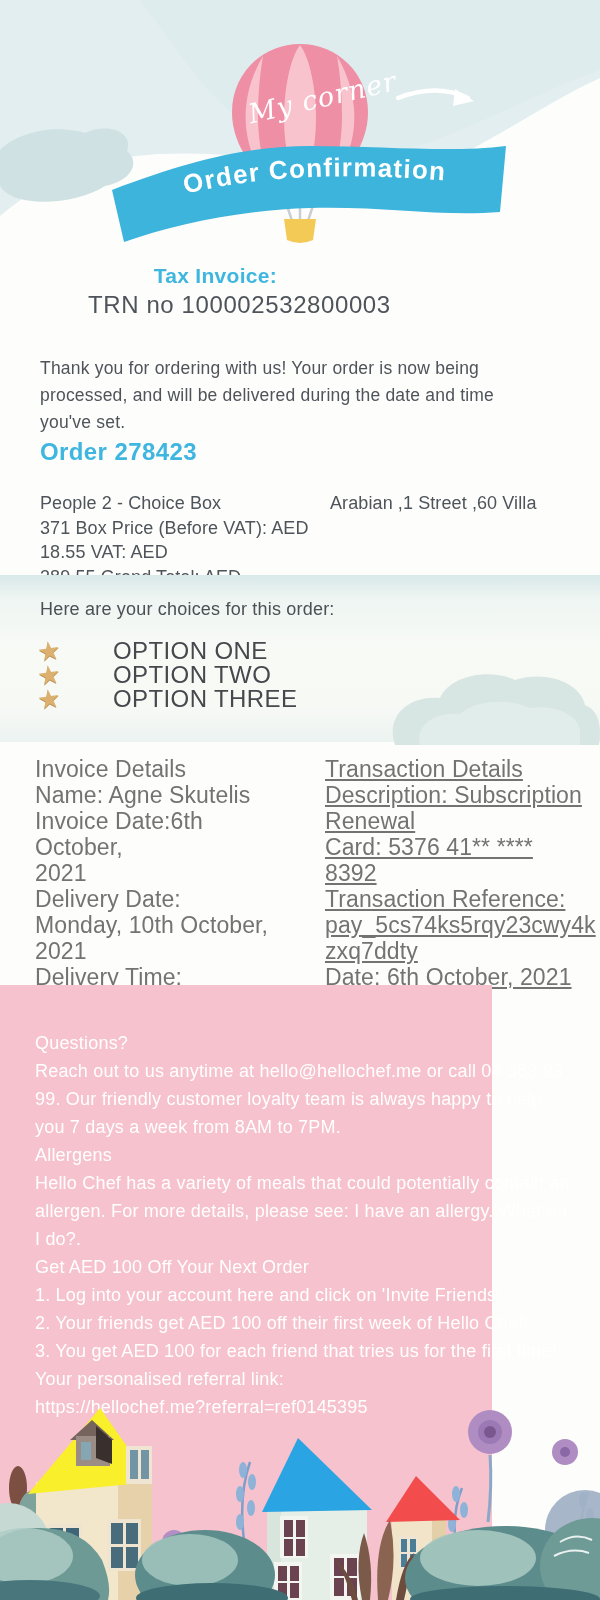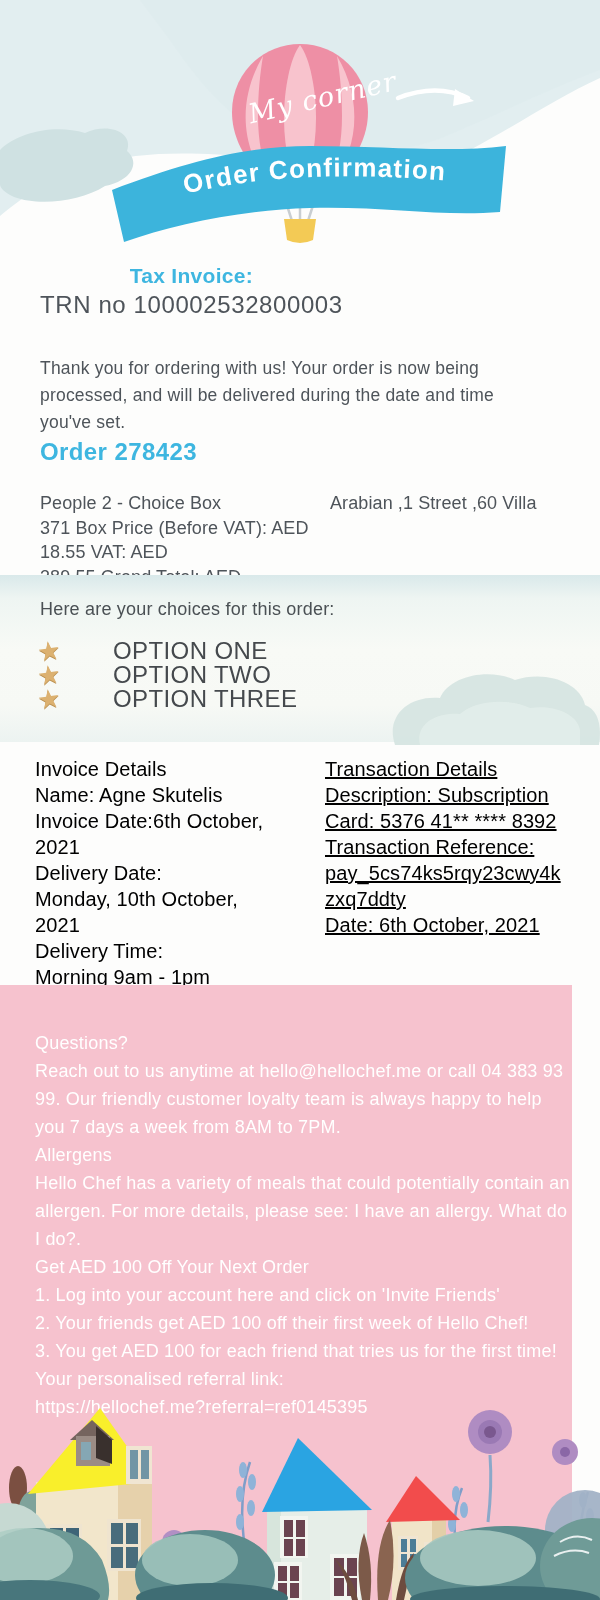--- a/index.html
+++ b/index.html
@@ -9,44 +9,44 @@
     font-family:"Liberation Sans","DejaVu Sans",sans-serif;
     color:#4e545a;
   }
   .abs{position:absolute;}
   .blue{color:#3eb6e0;font-weight:bold;}
   
   .header-art{top:0;left:0;width:600px;height:245px;}
   
   .tax-block{top:264px;left:40px;}
   .tax-heading{font-size:21px;letter-spacing:.3px;text-align:center;}
-  .trn{font-size:24px;letter-spacing:.6px;margin-top:3px;color:#4e545a;}
+  .trn{font-size:24px;letter-spacing:.6px;margin-top:3px;color:#4e545a;margin-left:48px;}
   .thanks{top:355px;left:40px;width:472px;font-size:17.5px;line-height:27px;letter-spacing:.2px;}
   .order-heading{top:438px;left:40px;font-size:24px;letter-spacing:.4px;}
   .col{font-size:18px;line-height:24.5px;letter-spacing:.1px;}
   .box-col{top:491px;left:40px;width:285px;}
   .delivery-col{top:491px;left:330px;width:248px;}
   .delivery-col .head{padding-left:5px;}
   
   .choices-band{
     top:575px;left:0;width:600px;height:167px;
     background:linear-gradient(180deg,#d9e9ea 0%,#eef5f2 14%,#f8faf6 45%,#f7f9f5 78%,#ecf3f1 100%);
   }
   .choices-heading{position:absolute;left:40px;top:24px;font-size:18px;letter-spacing:.2px;color:#4a5054;}
   .options{position:absolute;left:36px;top:64px;}
   .option-row{display:flex;align-items:center;height:24px;gap:9px;}
   .star{font-size:26px;line-height:22px;color:#dcb170;text-shadow:0 1px 0 #b98e4e;transform:rotate(-8deg);width:26px;text-align:center;}
   .option-label{font-size:24px;color:#45494d;letter-spacing:.4px;margin-left:42px;}
   .band-cloud{top:640px;left:380px;width:220px;height:105px;}
   
   .details-left{top:756px;left:35px;width:262px;}
   .details-right{top:756px;left:325px;width:262px;text-decoration:underline;}
-  .details{font-size:20px;line-height:26px;letter-spacing:.1px;color:#000000;}
-  
-  .pink{top:985px;left:0;width:572px;height:615px;background:#f6c2ce;}
+  .details{font-size:23px;line-height:26px;letter-spacing:.1px;color:#737373;}
+  
+  .pink{top:985px;left:0;width:492px;height:615px;background:#f6c2ce;}
   .pink-text{position:absolute;left:35px;top:44px;width:538px;color:#ffffff;font-size:18px;line-height:28px;letter-spacing:.2px;}
   .houses{position:absolute;left:0;bottom:0;width:600px;height:230px;}
 </style>
 </head>
 <body>
 
 <div class="page">
 
   <svg class="abs header-art" viewBox="0 0 600 245">
 
@@ -127,20 +127,21 @@
     <div>Delivery Date:</div>
     <div>Monday, 10th October,</div>
     <div>2021</div>
     <div>Delivery Time:</div>
     <div>Morning 9am - 1pm</div>
   </div>
 
   <div class="abs details details-right">
     <div>Transaction Details</div>
     <div>Description: Subscription</div>
+    <div>Renewal</div>
     <div>Card: 5376 41** **** 8392</div>
     <div>Transaction Reference:</div>
     <div>pay_5cs74ks5rqy23cwy4k</div>
     <div>zxq7ddty</div>
     <div>Date: 6th October, 2021</div>
   </div>
 
   <div class="abs pink">
     <div class="pink-text">
       <div>Questions?</div>

